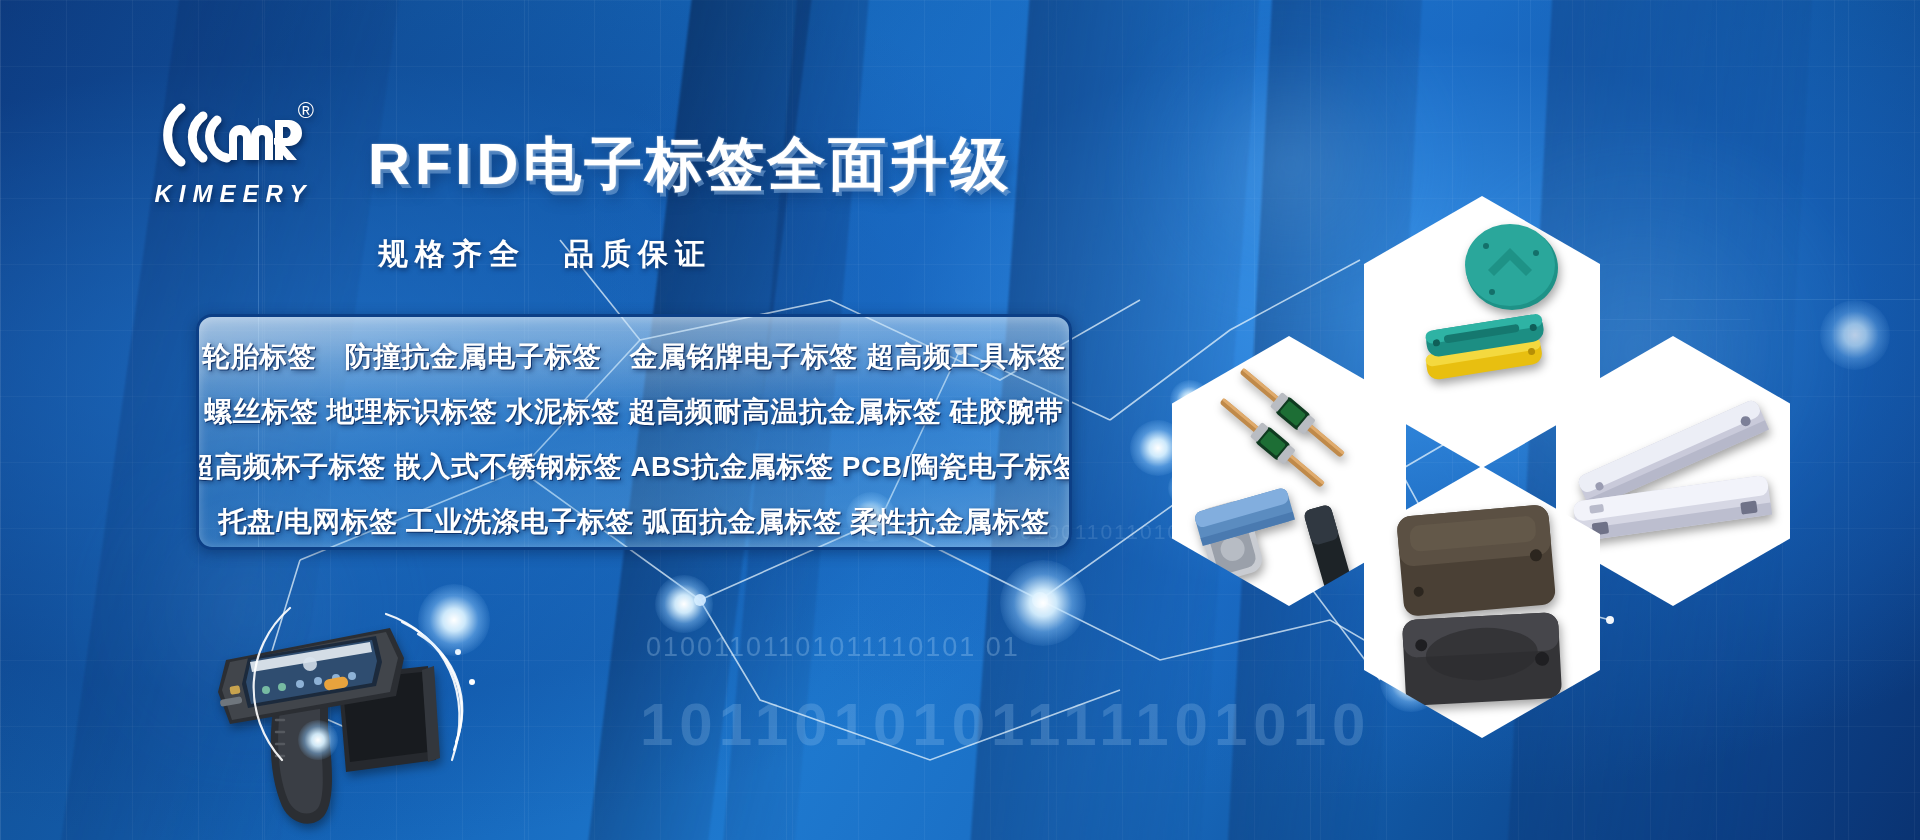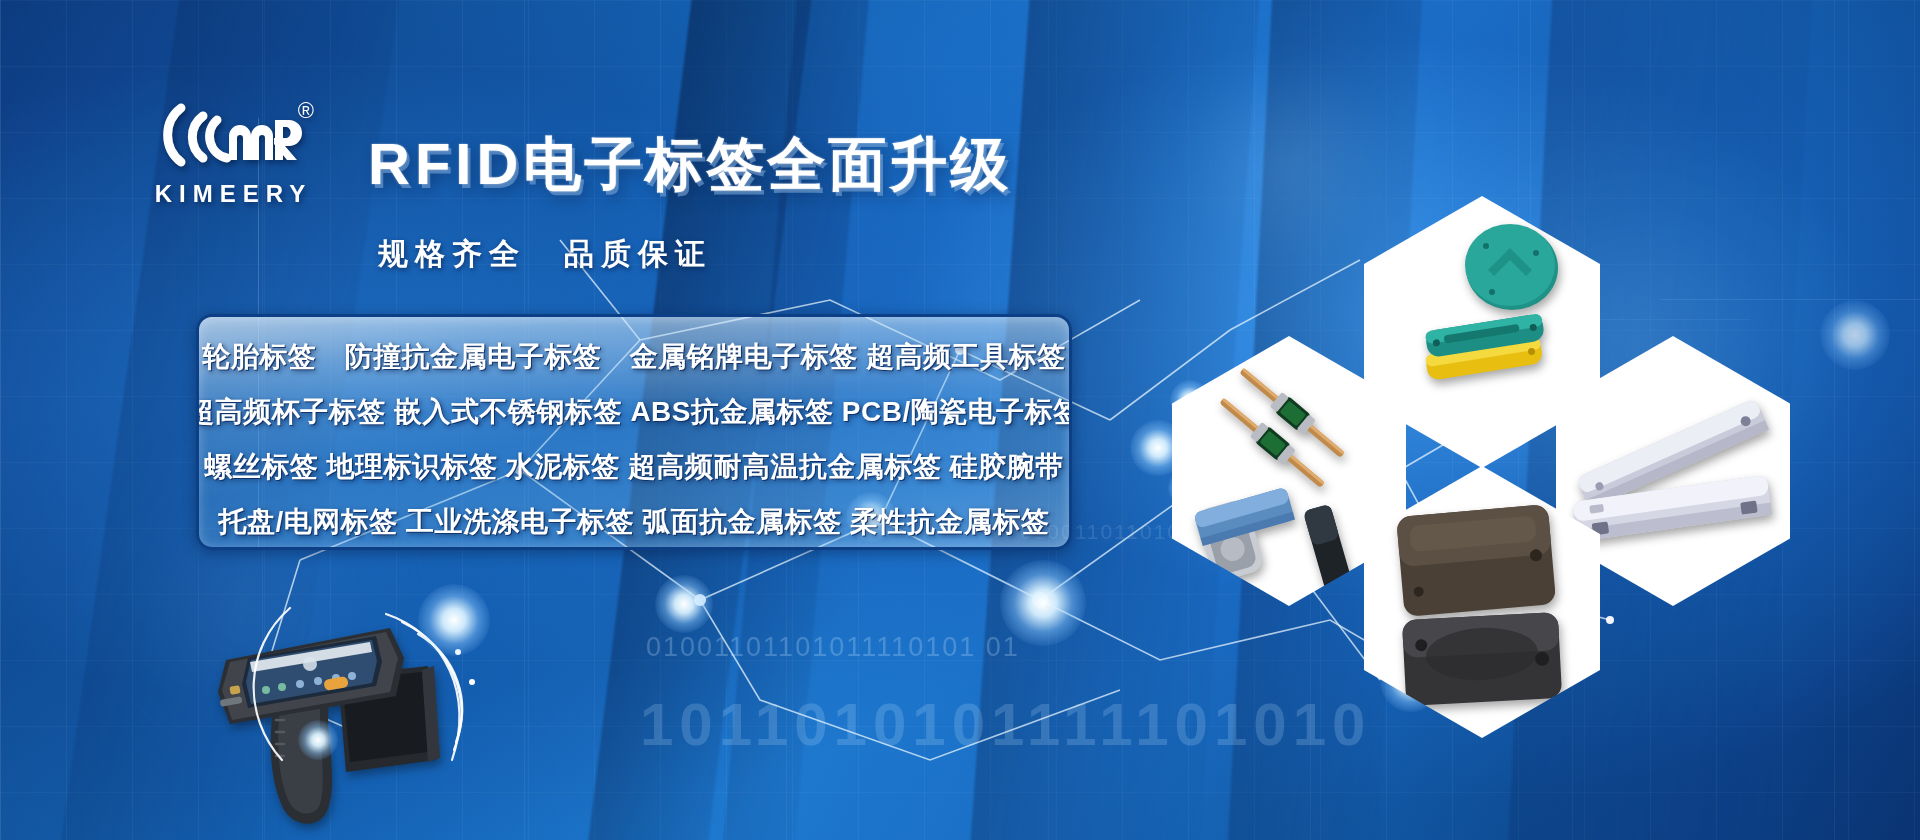--- a/index.html
+++ b/index.html
@@ -83,21 +83,21 @@
   }
   .logo-mark { position:relative; height:78px; }
   .logo-mark svg { display:block; margin:0 auto; }
   .logo-reg {
     position:absolute; right:6px; top:2px;
     color:#fff; font-size:22px; line-height:1;
   }
   .logo-word {
     margin-top:4px;
     color:#fff; font-size:24px; font-weight:700;
-    letter-spacing:7px; text-indent:7px;
+    letter-spacing:7px; text-indent:7px;font-style:italic;
   }
 
   
   .headline {
     position:absolute; left:368px; top:126px;
     font-size:58px; font-weight:700; color:#ffffff;
     letter-spacing:3px; white-space:nowrap;
     text-shadow:
       0 0 2px rgba(255,255,255,0.55),
       3px 4px 0 rgba(120,165,215,0.60),
@@ -250,22 +250,22 @@
   <div class="headline">
     <span class="latin">RFID</span><span>电子标签全面升级</span>
   </div>
 
   <div class="subline">
     <span>规格齐全</span><span class="gap"></span><span>品质保证</span>
   </div>
 
   <div class="tag-panel">
     <div class="tag-row">轮胎标签　防撞抗金属电子标签　金属铭牌电子标签 超高频工具标签</div>
+    <div class="tag-row">螺丝标签 地理标识标签 水泥标签 超高频耐高温抗金属标签 硅胶腕带</div>
     <div class="tag-row">超高频杯子标签 嵌入式不锈钢标签 ABS抗金属标签 PCB/陶瓷电子标签</div>
-    <div class="tag-row">螺丝标签 地理标识标签 水泥标签 超高频耐高温抗金属标签 硅胶腕带</div>
     <div class="tag-row">托盘/电网标签 工业洗涤电子标签 弧面抗金属标签 柔性抗金属标签</div>
   </div>
 
   <div class="hex-cluster">
 
     <div class="hex" style="left:216px;top:18px;width:236px;height:272px;">
       <div class="hex-inner">
         <svg width="236" height="272" viewBox="0 0 236 272">
           <g class="shadow-soft">
 

